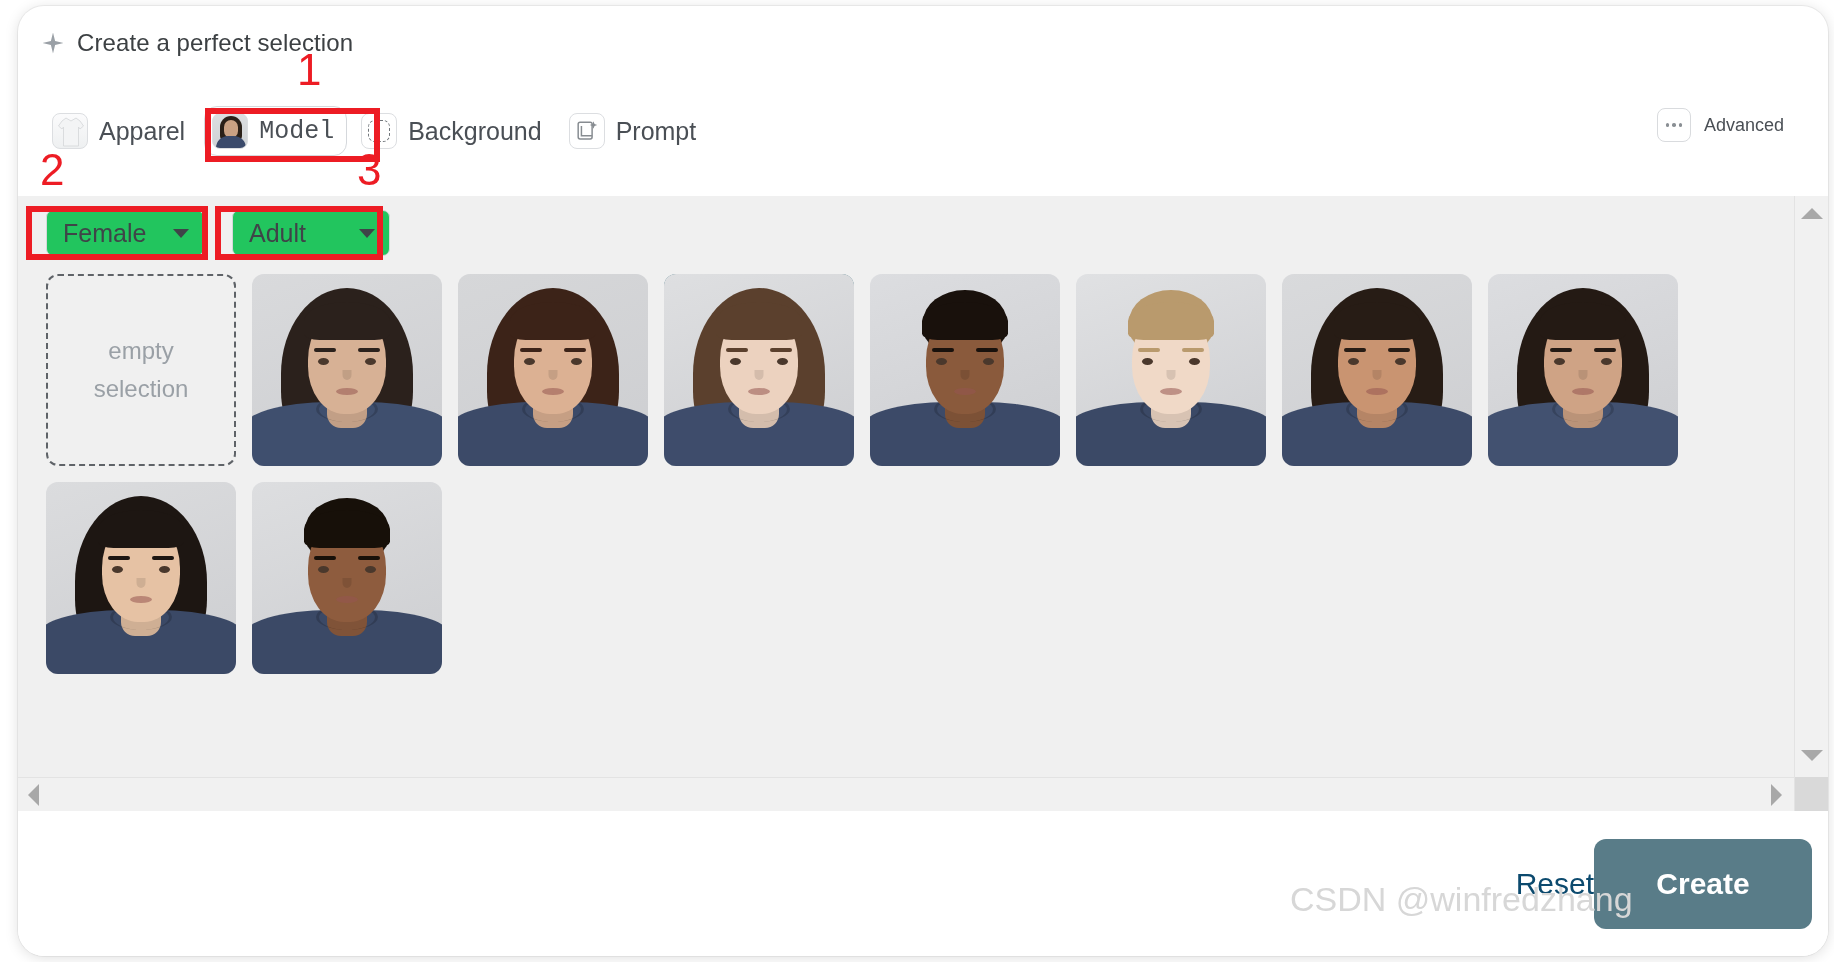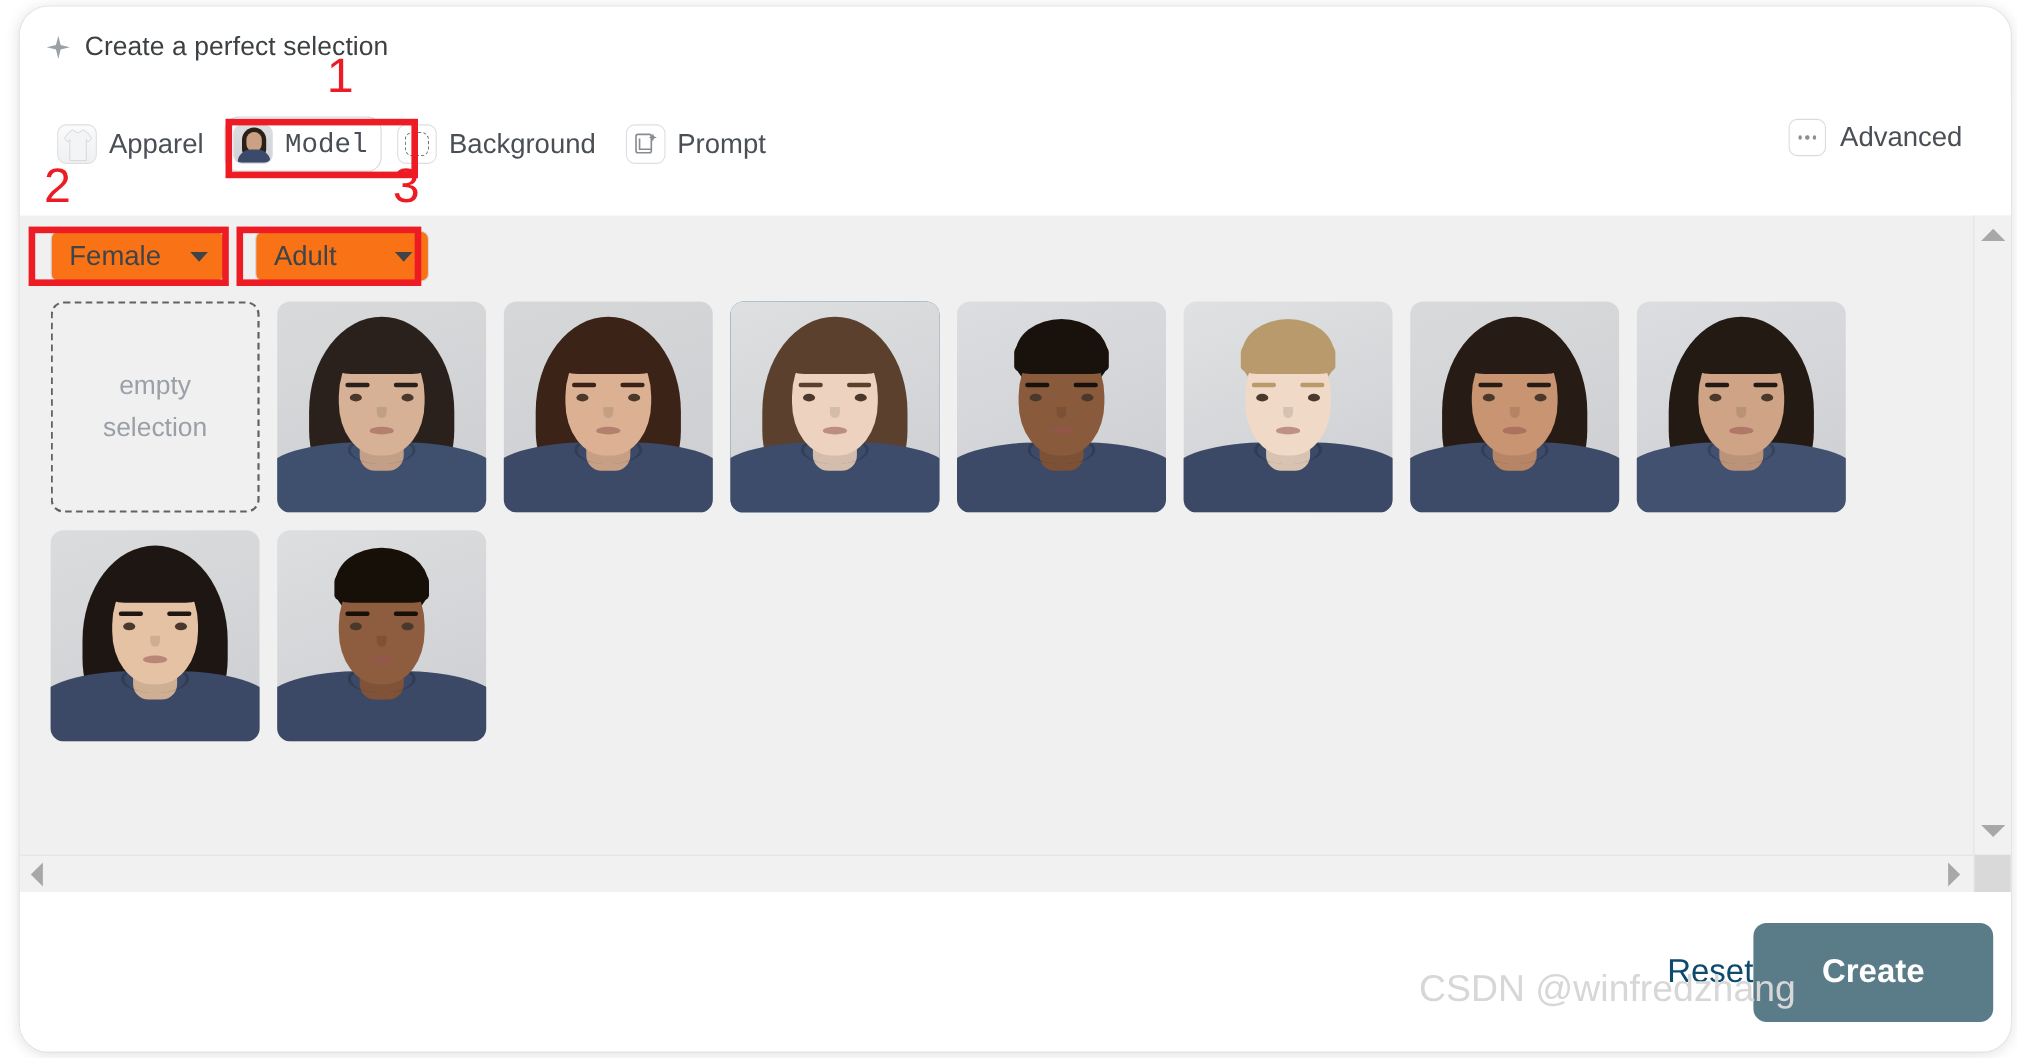--- a/index.html
+++ b/index.html
@@ -117,38 +117,38 @@
   .adv-icon {
     width: 34px; height: 34px; border-radius: 8px;
     border: 1px solid #d9dbde; background: #fff;
     display: flex; align-items: center; justify-content: center;
     gap: 3px;
   }
   .adv-icon i {
     width: 3.5px; height: 3.5px; border-radius: 50%;
     background: #8a8f94; display: block;
   }
-  .adv-label { font-size: 25px; color: #4a4f55; }
+  .adv-label { font-size: 18px; color: #4a4f55; }
 
   
   .content {
     position: absolute;
     left: 0; top: 190px; right: 0; bottom: 145px;
     background: #f0f0f0;
     overflow: hidden;
   }
 
   
   .selectors {
     position: absolute; left: 28px; top: 14px;
     display: flex; align-items: center; gap: 28px;
   }
   .select-box {
     height: 46px; min-width: 158px;
-    background: #f97316;
+    background: #22c55e;
     border: 1px solid #d6d8da;
     border-radius: 7px;
     display: flex; align-items: center; justify-content: space-between;
     padding: 0 14px 0 16px; gap: 16px;
     cursor: pointer;
   }
   .select-box .val { font-size: 25px; color: #3f4448; white-space: nowrap; }
   .caret {
     width: 0; height: 0; flex: none;
     border-left: 8px solid transparent;

